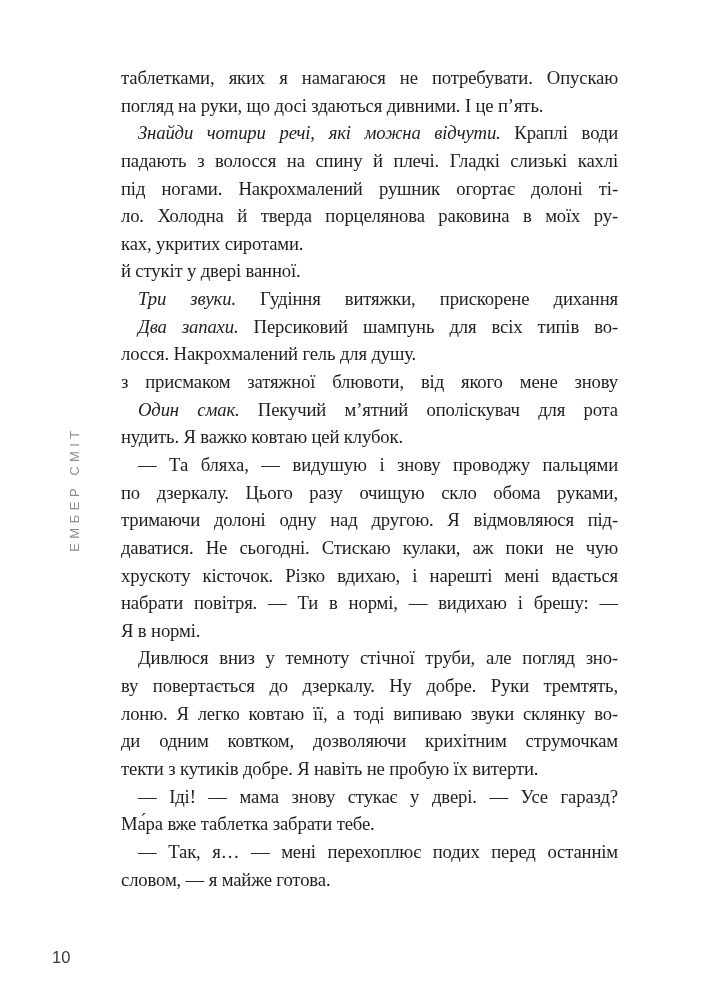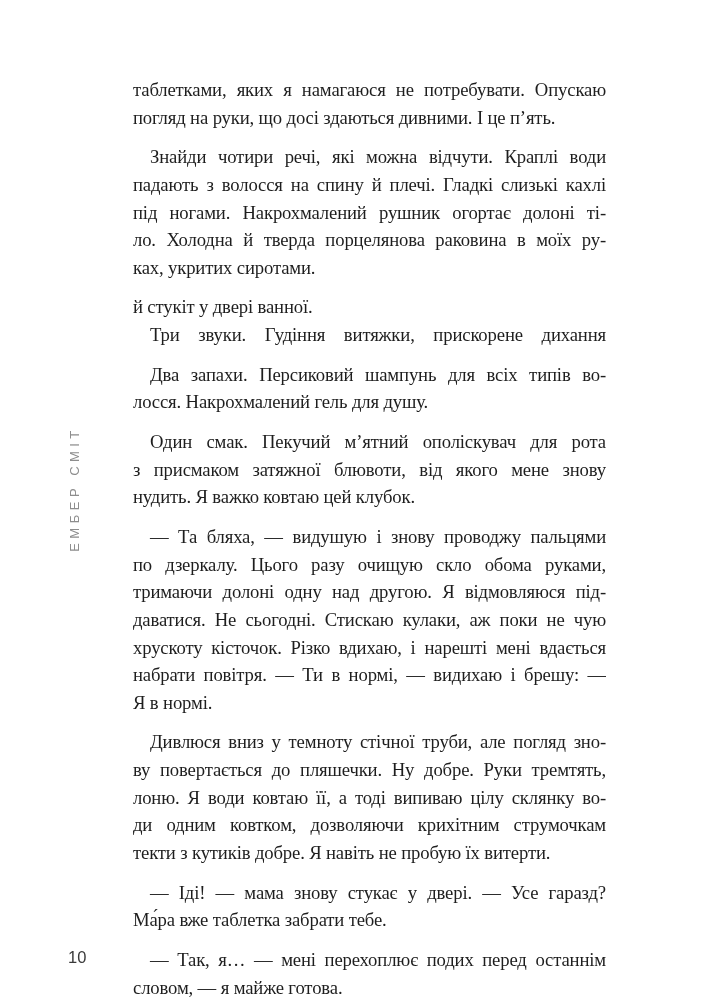--- a/index.html
+++ b/index.html
@@ -22,53 +22,53 @@
   
   .textblock {
     position: absolute;
     left: 121px;
     top: 64px;
     width: 497px;
     font-size: 18.7px;
     letter-spacing: -0.15px;
     color: #1e1e1e;
   }
-  .para { margin: 12px; padding: 0; }
+  .para { margin: 0; padding: 0; }
   .line {
     height: 27.65px;
     line-height: 27.65px;
     text-align: justify;
     text-align-last: justify;
     overflow: hidden;
     white-space: normal;
   }
   .line.last {
     text-align-last: left;
   }
   .line.first {
     text-indent: 17px;
   }
-  .it { }
+  .it { font-style: italic; }
 
   
   .author {
     position: absolute;
     left: 74px;
     top: 489px;
     transform: translate(-50%, -50%) rotate(-90deg);
     font-family: "Liberation Sans", sans-serif;
     font-size: 13px;
     letter-spacing: 4.5px;
     color: #8d8d8d;
     white-space: nowrap;
   }
   
   .folio {
     position: absolute;
-    left: 68px;
+    left: 52px;
     top: 948px;
     font-family: "Liberation Sans", sans-serif;
     font-size: 16.5px;
     color: #3a3a3a;
   }
 </style>
 </head>
 <body>
 
 <div class="page">
@@ -89,37 +89,37 @@
       </div>
       <div class="para">
         <div class="line last"><span>й стукіт у двері ванної.</span></div>
         <div class="line first"><span class="it">Три звуки.</span><span> Гудіння витяжки, прискорене дихання</span></div>
       </div>
       <div class="para">
         <div class="line first"><span class="it">Два запахи.</span><span> Персиковий шампунь для всіх типів во-</span></div>
         <div class="line last"><span>лосся. Накрохмалений гель для душу.</span></div>
       </div>
       <div class="para">
+        <div class="line"><span>з присмаком затяжної блювоти, від якого мене знову</span></div>
         <div class="line first"><span class="it">Один смак.</span><span> Пекучий м’ятний ополіскувач для рота</span></div>
-        <div class="line"><span>з присмаком затяжної блювоти, від якого мене знову</span></div>
         <div class="line last"><span>нудить. Я важко ковтаю цей клубок.</span></div>
       </div>
       <div class="para">
         <div class="line first"><span>— Та бляха, — видушую і знову проводжу пальцями</span></div>
         <div class="line"><span>по дзеркалу. Цього разу очищую скло обома руками,</span></div>
         <div class="line"><span>тримаючи долоні одну над другою. Я відмовляюся під-</span></div>
         <div class="line"><span>даватися. Не сьогодні. Стискаю кулаки, аж поки не чую</span></div>
         <div class="line"><span>хрускоту кісточок. Різко вдихаю, і нарешті мені вдається</span></div>
         <div class="line"><span>набрати повітря. — Ти в нормі, — видихаю і брешу: —</span></div>
         <div class="line last"><span>Я в нормі.</span></div>
       </div>
       <div class="para">
         <div class="line first"><span>Дивлюся вниз у темноту стічної труби, але погляд зно-</span></div>
-        <div class="line"><span>ву повертається до пляшечки. Ну добре. Руки тремтять,</span></div>
-        <div class="line"><span>лоню. Я води ковтаю її, а тоді випиваю цілу склянку во-</span></div>
+        <div class="line"><span>ву повертається до дзеркалу. Ну добре. Руки тремтять,</span></div>
+        <div class="line"><span>лоню. Я легко ковтаю її, а тоді випиваю звуки склянку во-</span></div>
         <div class="line"><span>ди одним ковтком, дозволяючи крихітним струмочкам</span></div>
         <div class="line last"><span>текти з кутиків добре. Я навіть не пробую їх витерти.</span></div>
       </div>
       <div class="para">
         <div class="line first"><span>— Іді! — мама знову стукає у двері. — Усе гаразд?</span></div>
         <div class="line last"><span>Ма́ра вже таблетка забрати тебе.</span></div>
       </div>
       <div class="para">
         <div class="line first"><span>— Так, я… — мені перехоплює подих перед останнім</span></div>
         <div class="line last"><span>словом, — я майже готова.</span></div>

